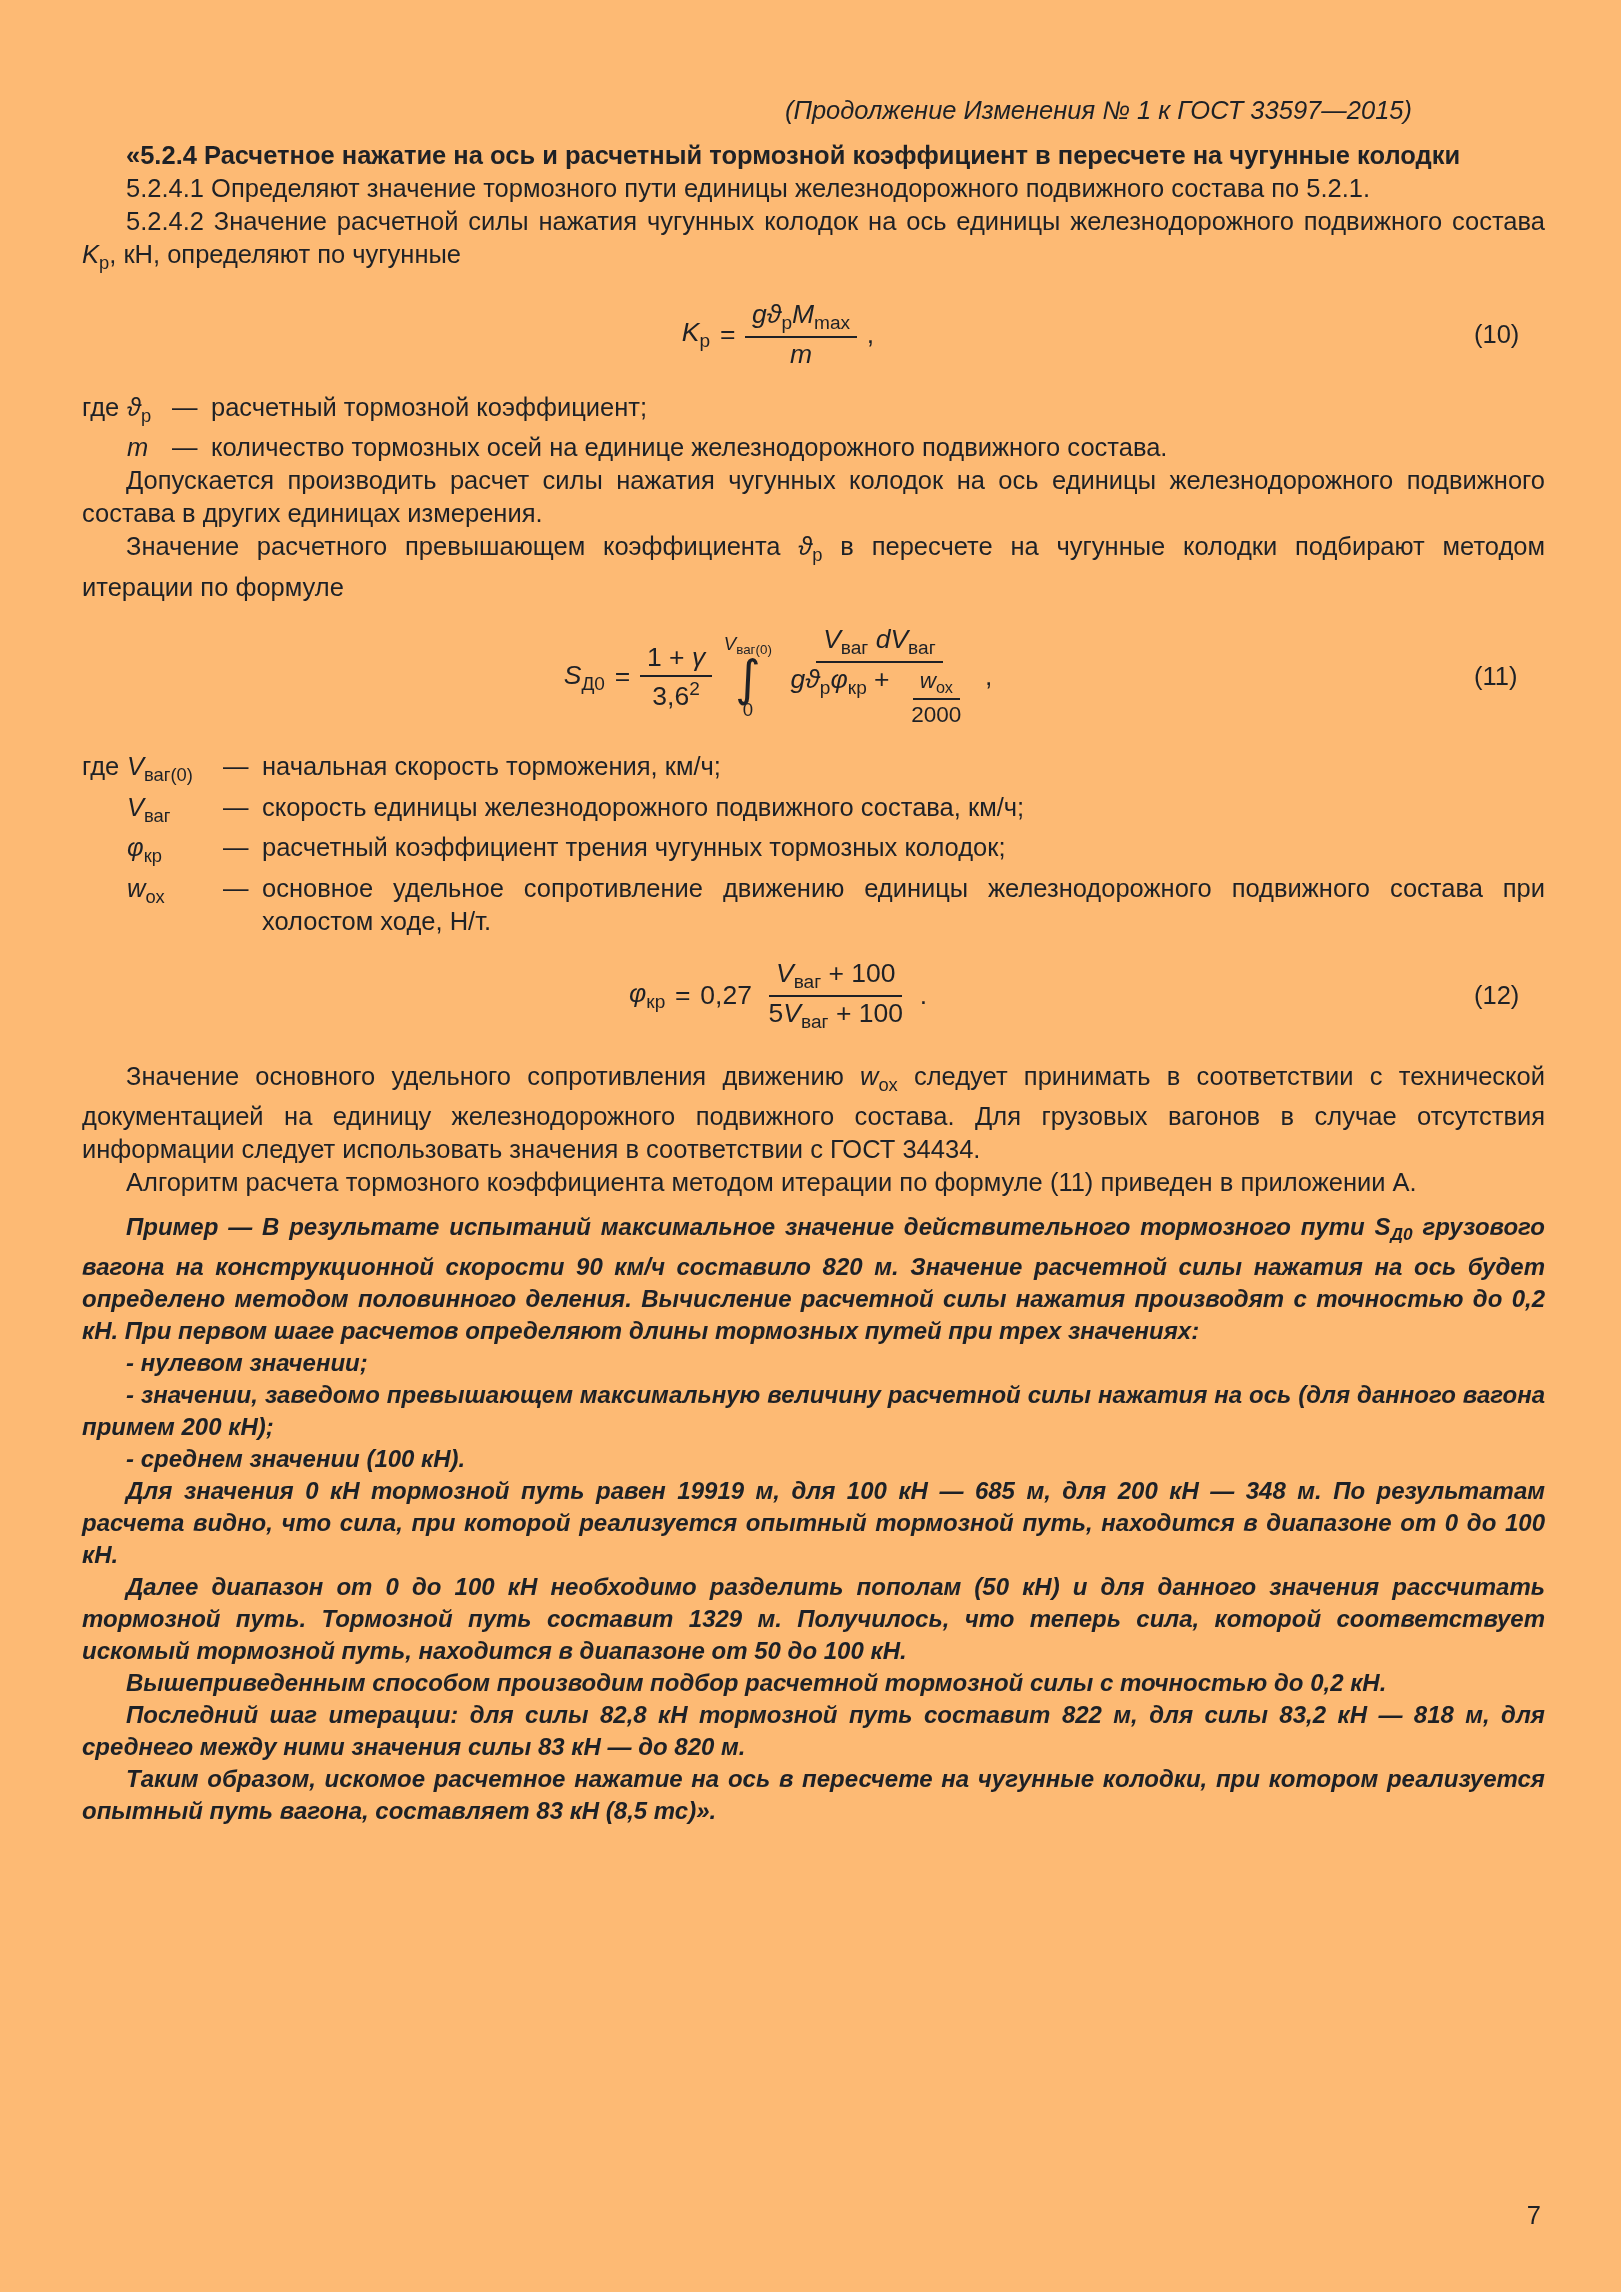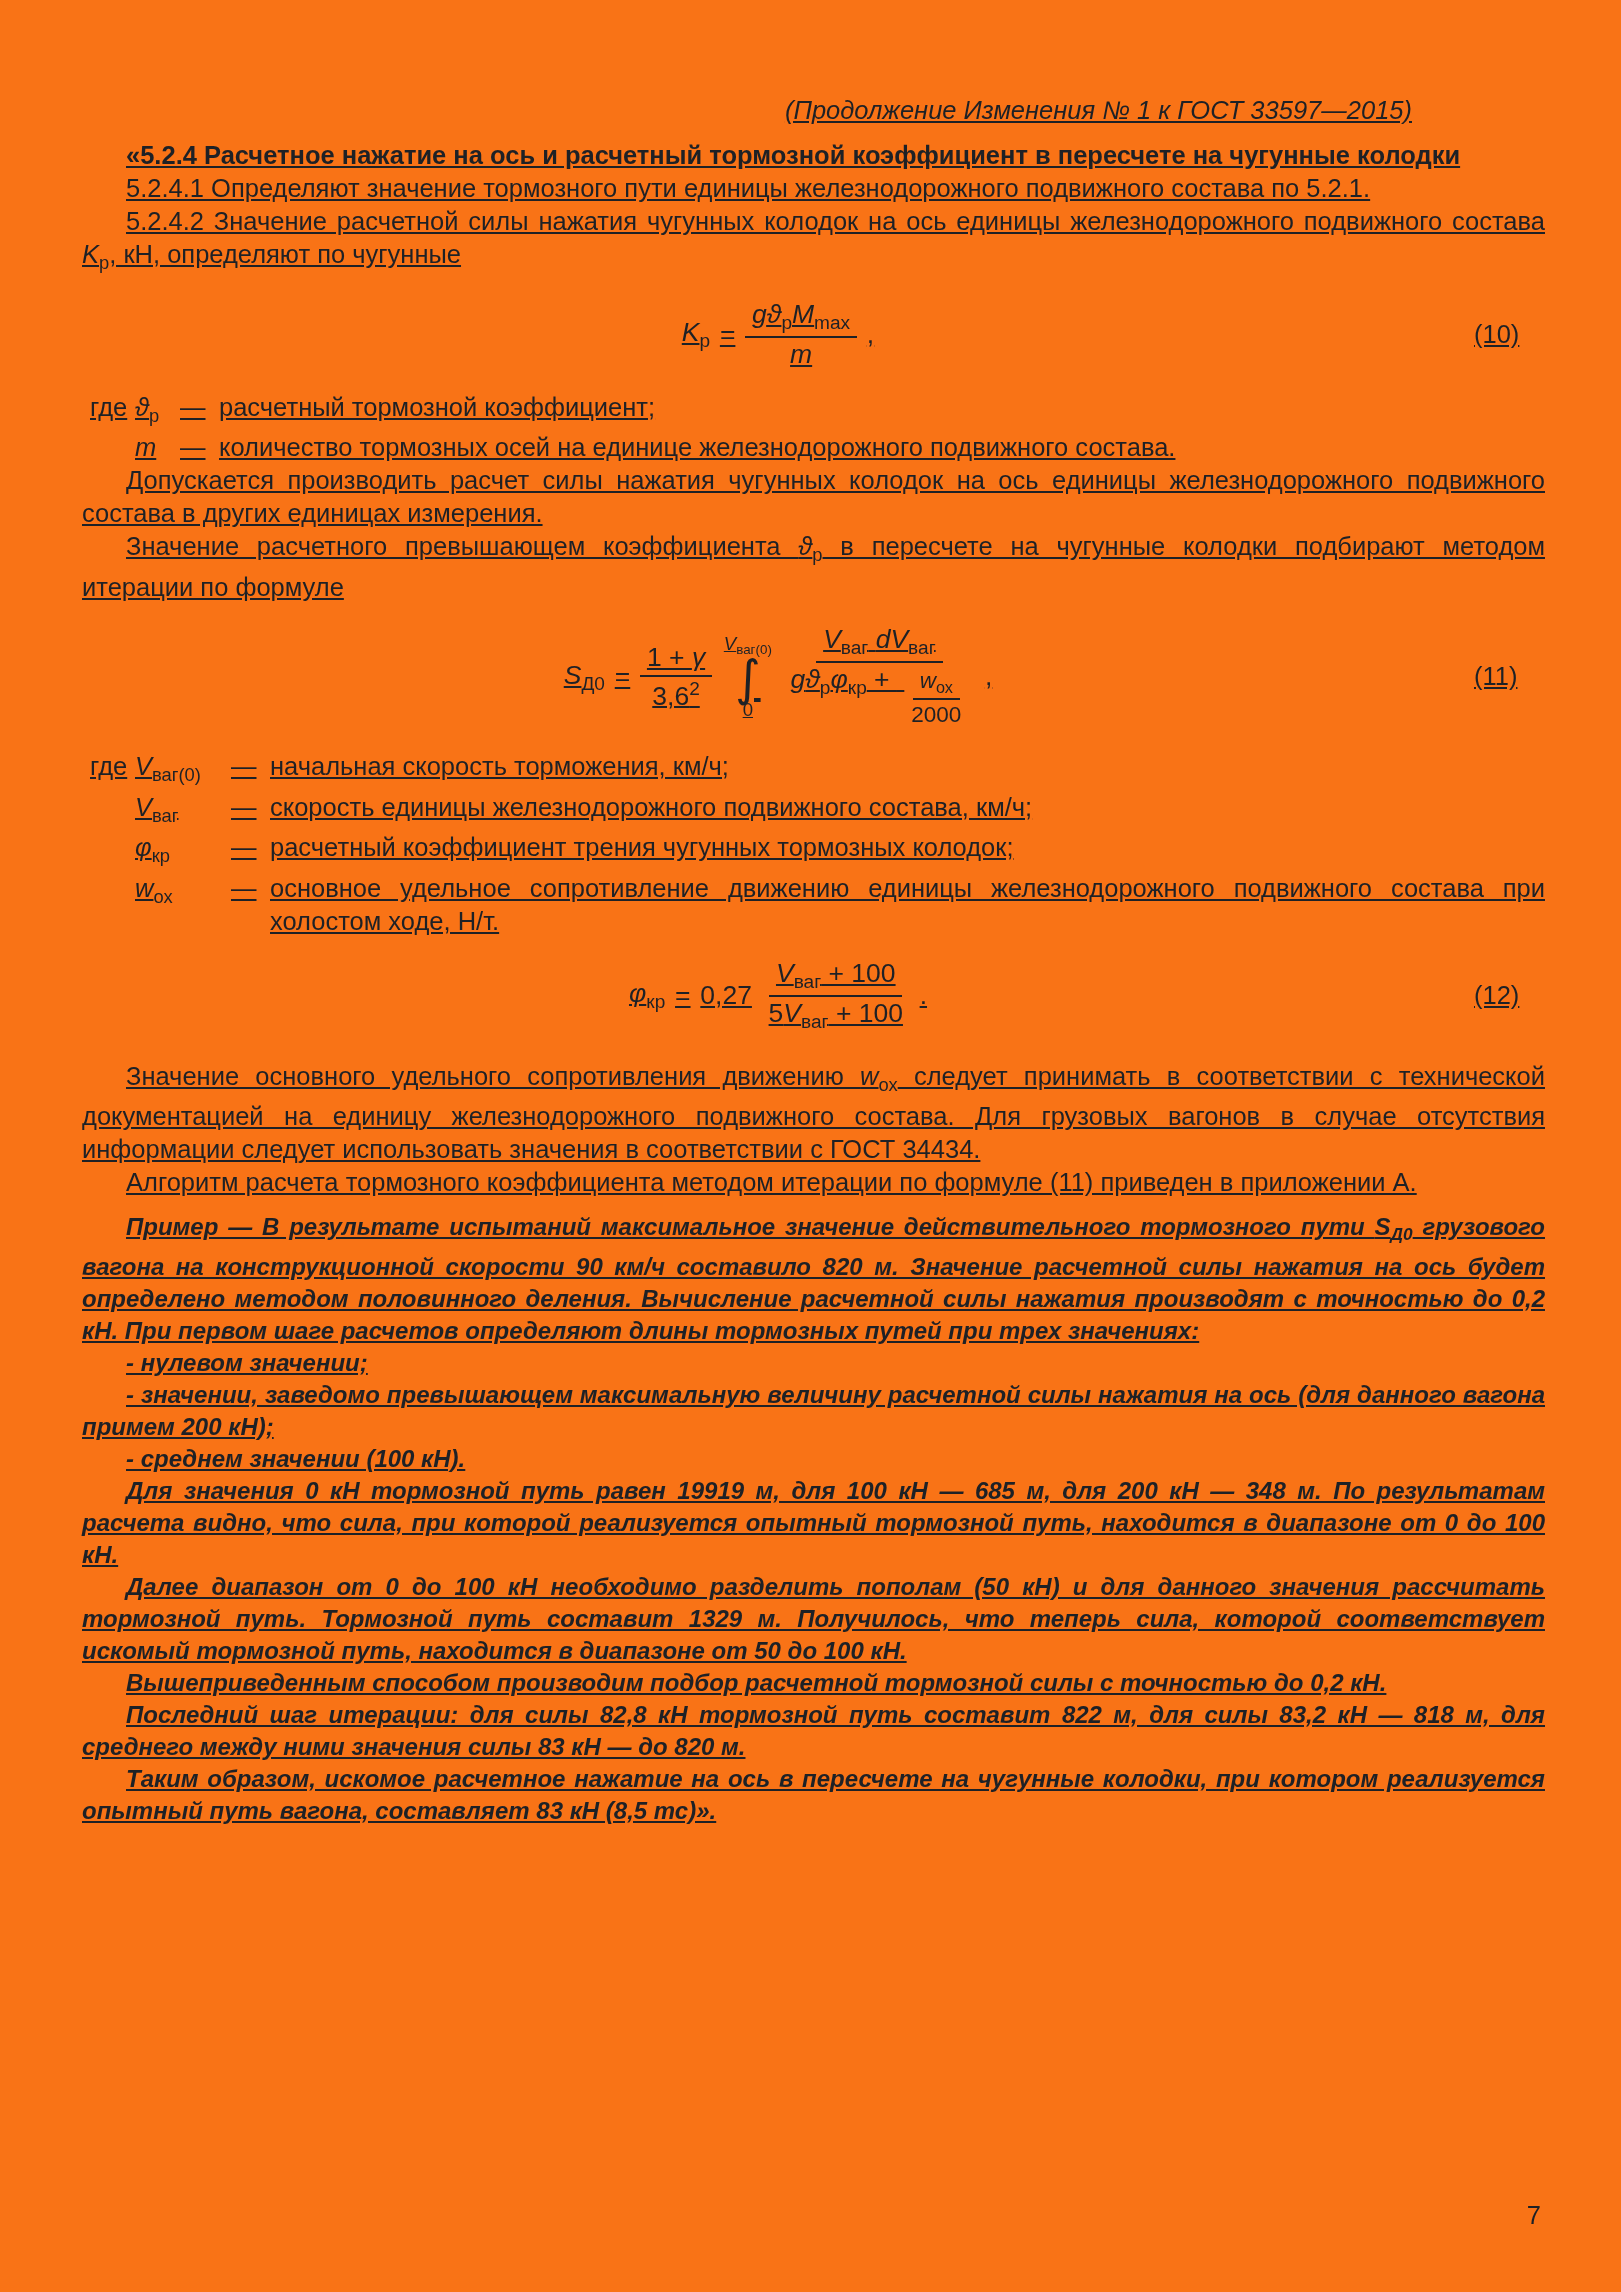--- a/index.html
+++ b/index.html
@@ -2,35 +2,35 @@
 <html lang="ru"><head>
 <meta charset="utf-8">
 <style>
   * { margin:0; padding:0; box-sizing:border-box; }
   html,body { background:#ffffff; }
   body {
     width:1621px; height:2293px;
     color:#1e2126;
     font-family:"Liberation Sans","DejaVu Sans",sans-serif;
   }
-  .page { position:relative; width:100%; height:100%; padding:94px 76px 59px 82px; background:#f97316;text-decoration:underline; }
+  .page { position:relative; width:100%; height:100%; padding:94px 76px 59px 82px; background:#fdba74; }
 
   .running-header {
     text-align:right; padding-right:133px;
     font-style:italic; font-size:25.5px; line-height:33px;
     margin-bottom:11.8px;
   }
 
   .body-text { font-size:25.5px; line-height:33px; text-align:justify; }
   p.para { text-indent:44px; margin:0; }
   .bold { font-weight:bold; }
 
   
   .def-list { margin:0; }
-  .def-row { display:flex; align-items:baseline;margin-left:8px; }
+  .def-row { display:flex; align-items:baseline; }
   .def-lead { flex:none; width:45px; }
   .def-term { flex:none; }
   .def-term-1 { width:45px; }
   .def-term-2 { width:96px; }
   .def-dash { flex:none; width:39px; }
   .def-text { flex:1; text-align:justify; }
 
   
   .formula-row { display:flex; align-items:center; margin:19.6px 0; }
   .formula-center { flex:1; display:flex; justify-content:center; }

